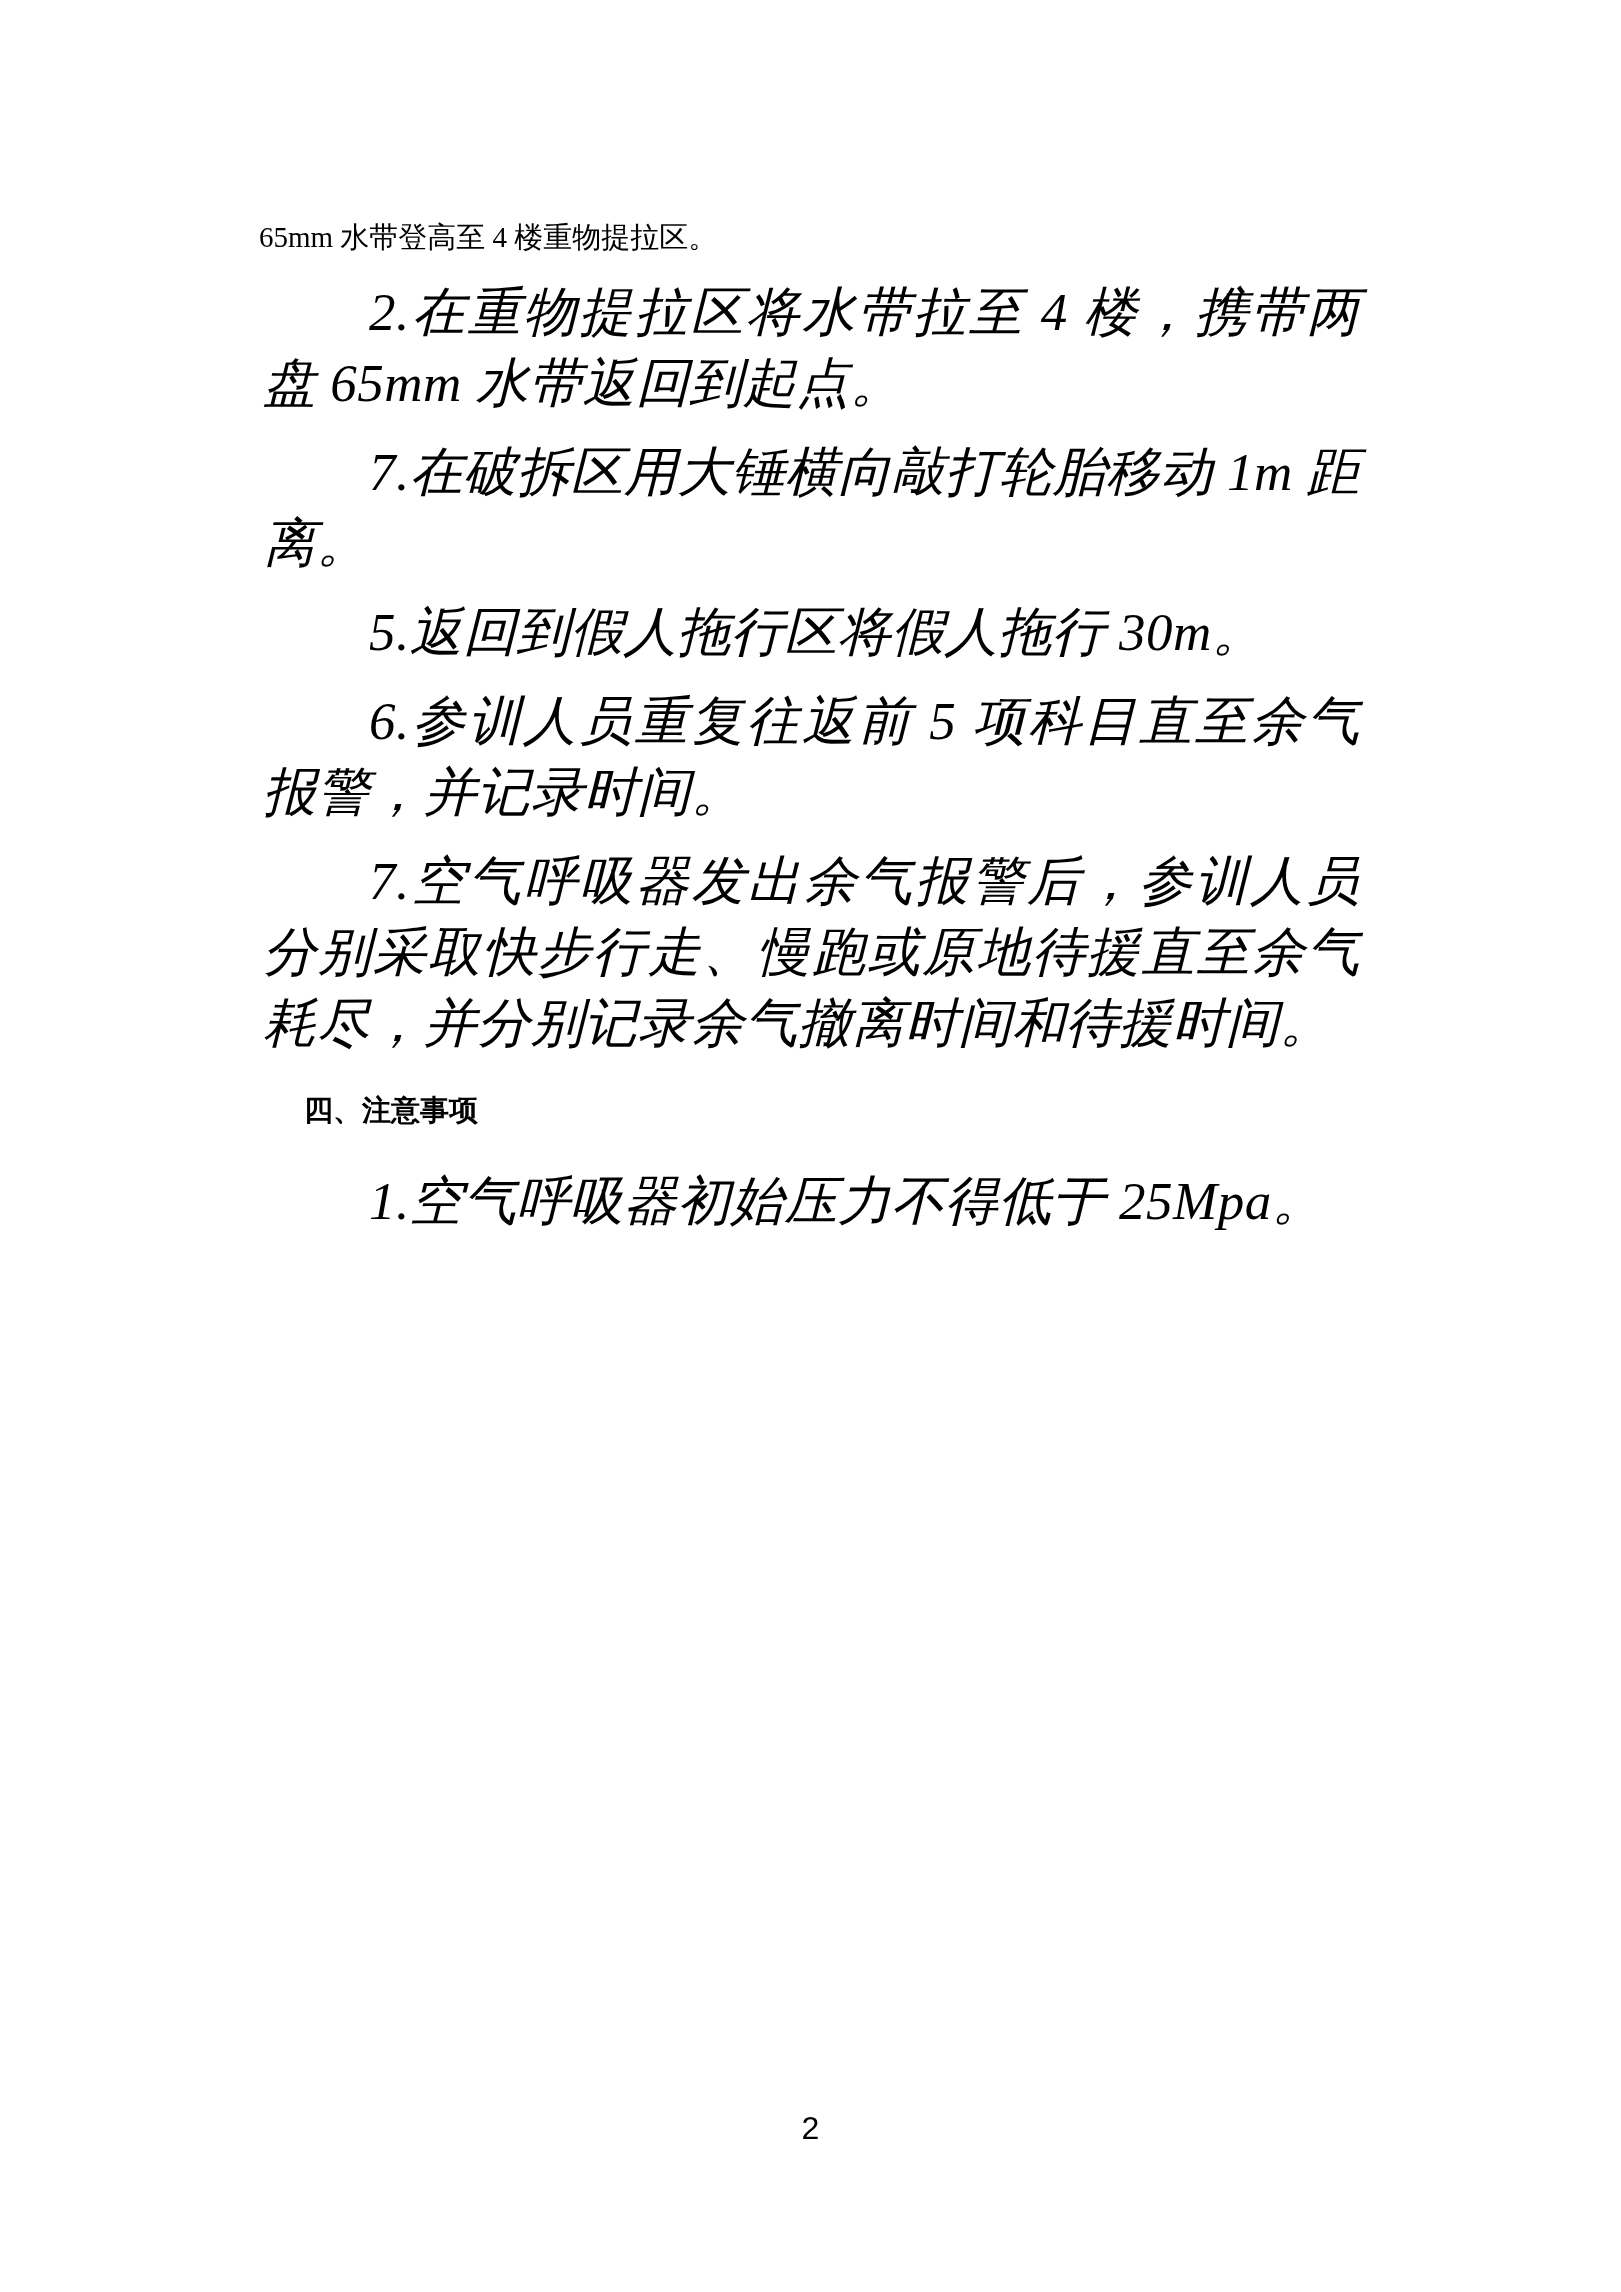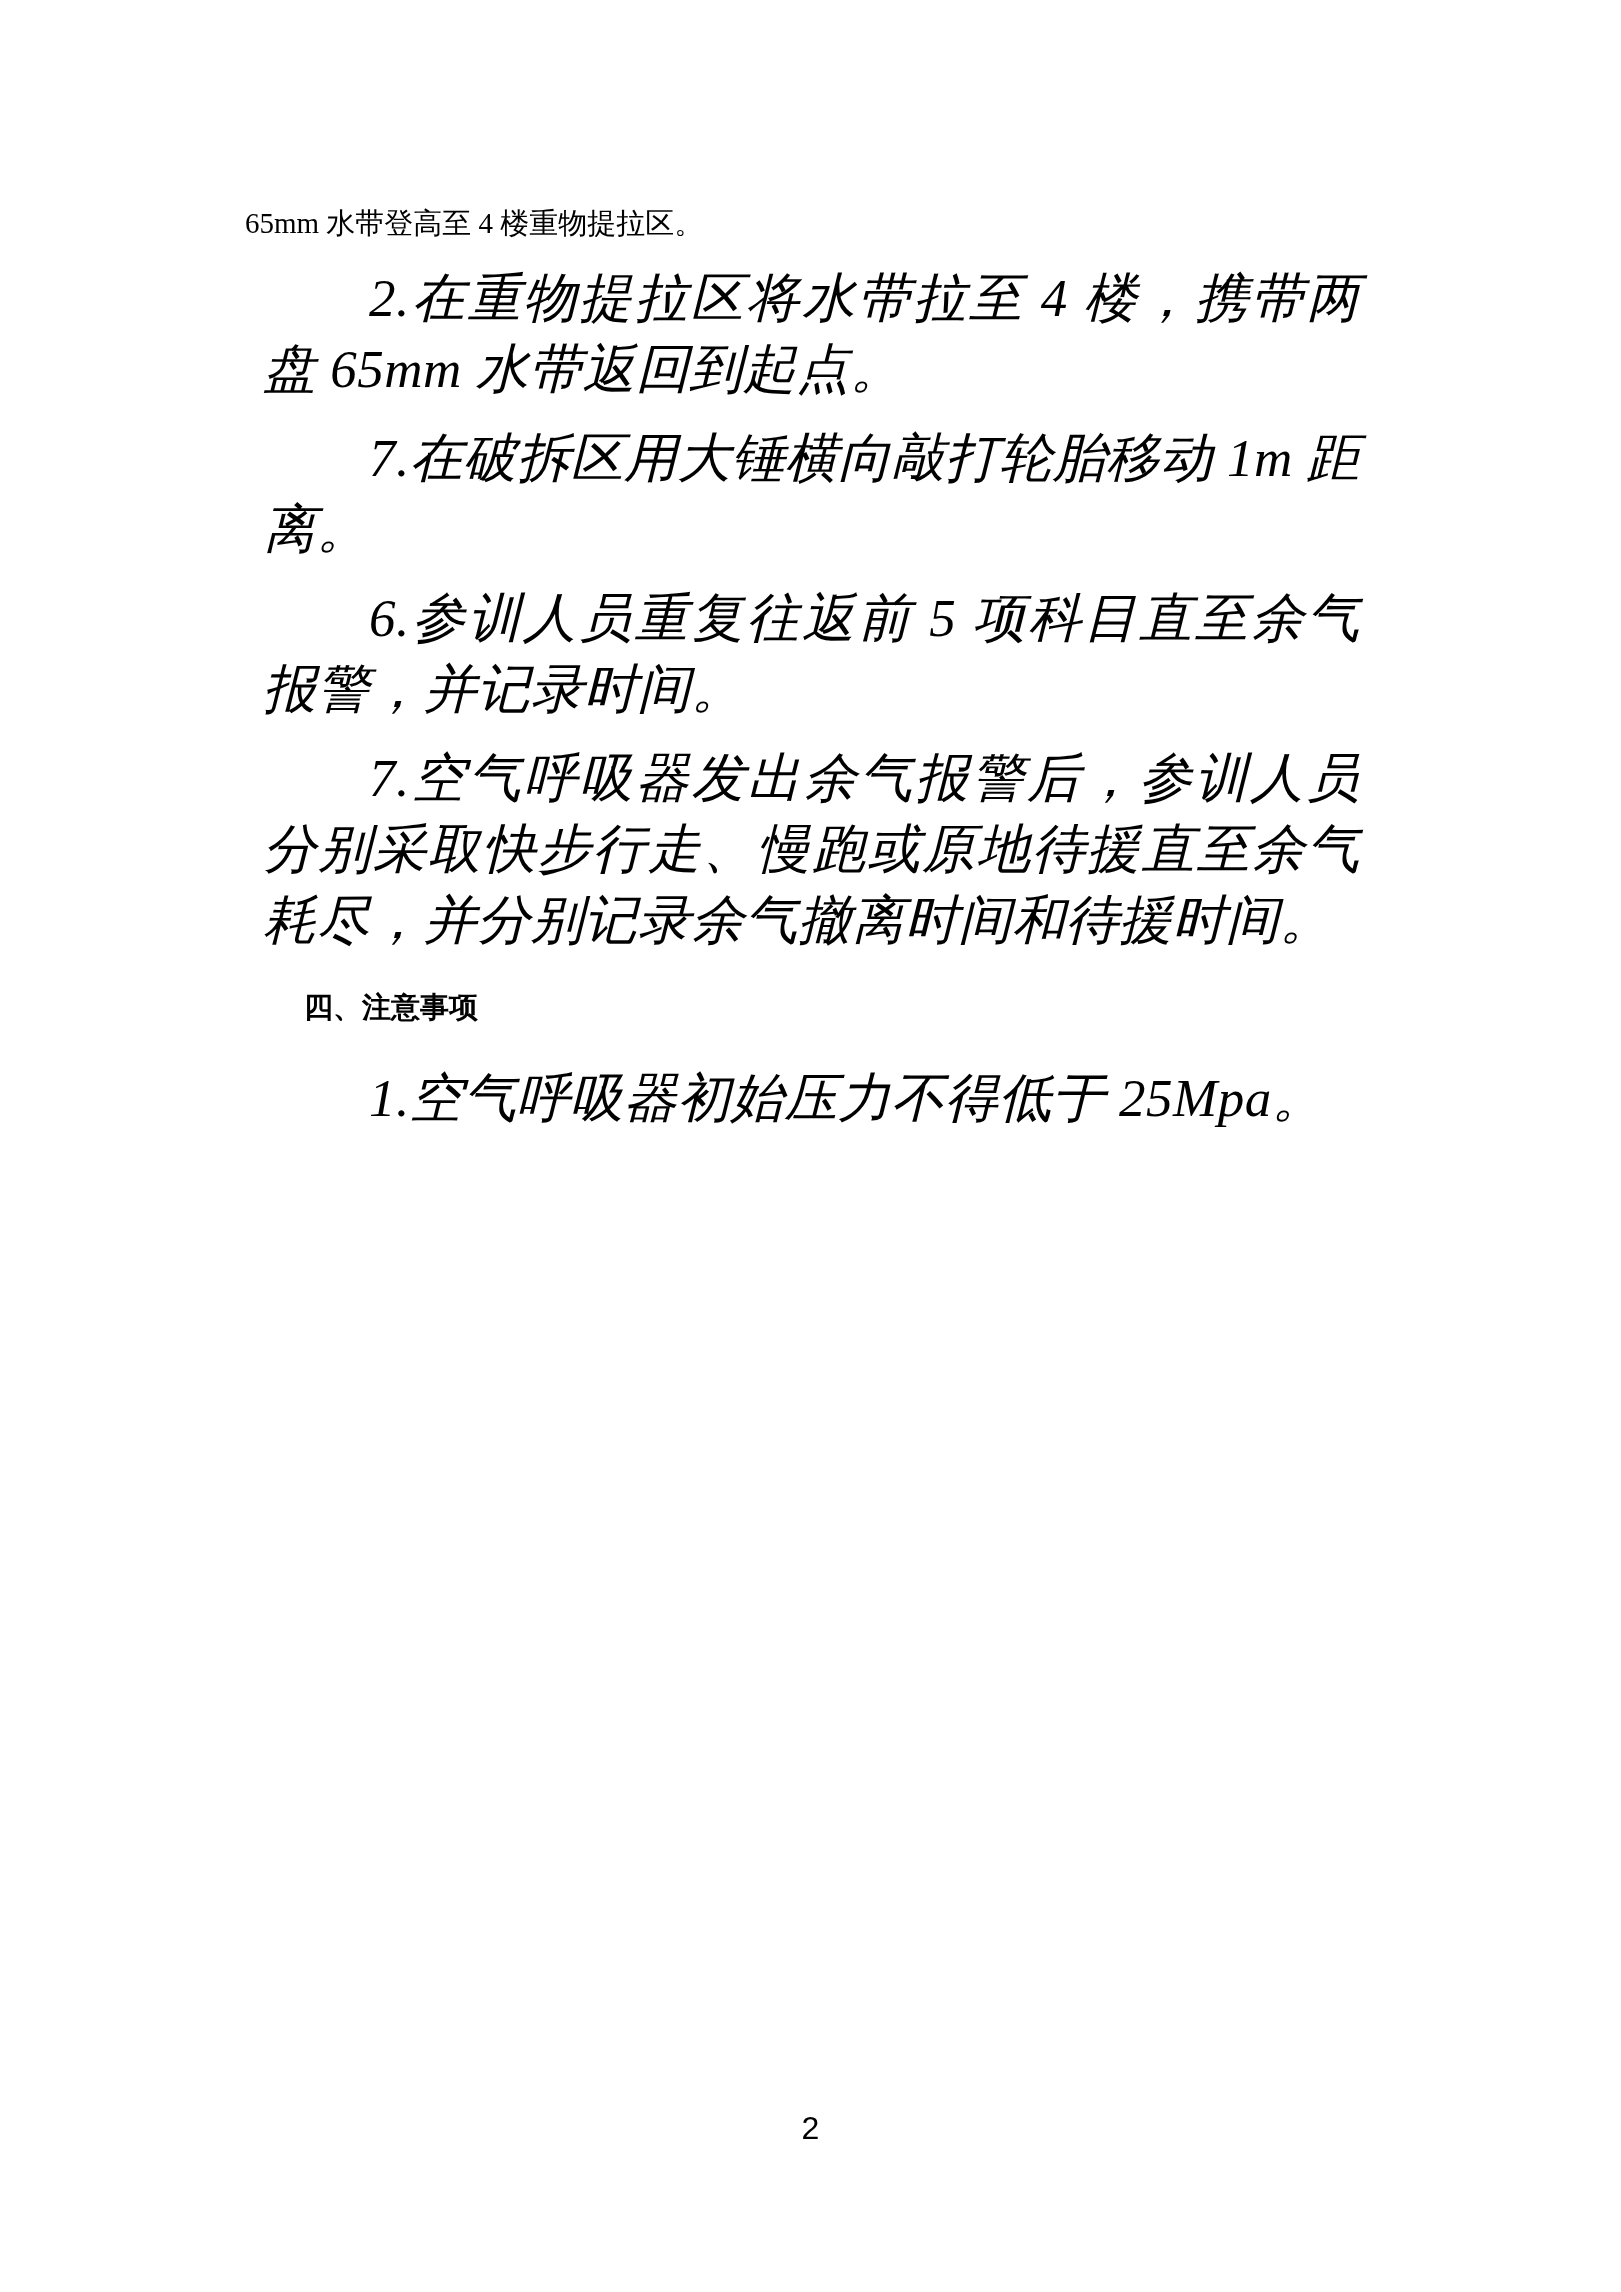--- a/index.html
+++ b/index.html
@@ -16,21 +16,21 @@
     font-family: "Liberation Serif", "DejaVu Serif", serif;
     overflow: hidden;
   }
   .content {
     position: absolute;
     left: 245px;
     top: 202px;
     width: 1133px;
   }
   .carryover {
-    margin: 0;
+    margin: 14px;
     font-size: 29px;
     line-height: 43px;
     text-align: justify;
     text-indent: 0;
   }
   .para {
     margin: 18px;
     font-size: 53px;
     line-height: 71px;
     text-align: justify;
@@ -62,20 +62,21 @@
 </head>
 <body>
 
 <div class="page">
   <div class="content">
 
     <p class="carryover">65mm 水带登高至 4 楼重物提拉区。</p>
 
     <p class="para">2.在重物提拉区将水带拉至 4 楼，携带两盘 65mm 水带返回到起点。</p>
     <p class="para">7.在破拆区用大锤横向敲打轮胎移动 1m 距离。</p>
+    <p class="para">5.返回到假人拖行区将假人拖行 30m。</p>
     <p class="para">6.参训人员重复往返前 5 项科目直至余气报警，并记录时间。</p>
     <p class="para">7.空气呼吸器发出余气报警后，参训人员分别采取快步行走、慢跑或原地待援直至余气耗尽，并分别记录余气撤离时间和待援时间。</p>
 
     <h3 class="notes-heading">四、注意事项</h3>
 
     <p class="para">1.空气呼吸器初始压力不得低于 25Mpa。</p>
 
   </div>
 
   <div class="page-number">2</div>

